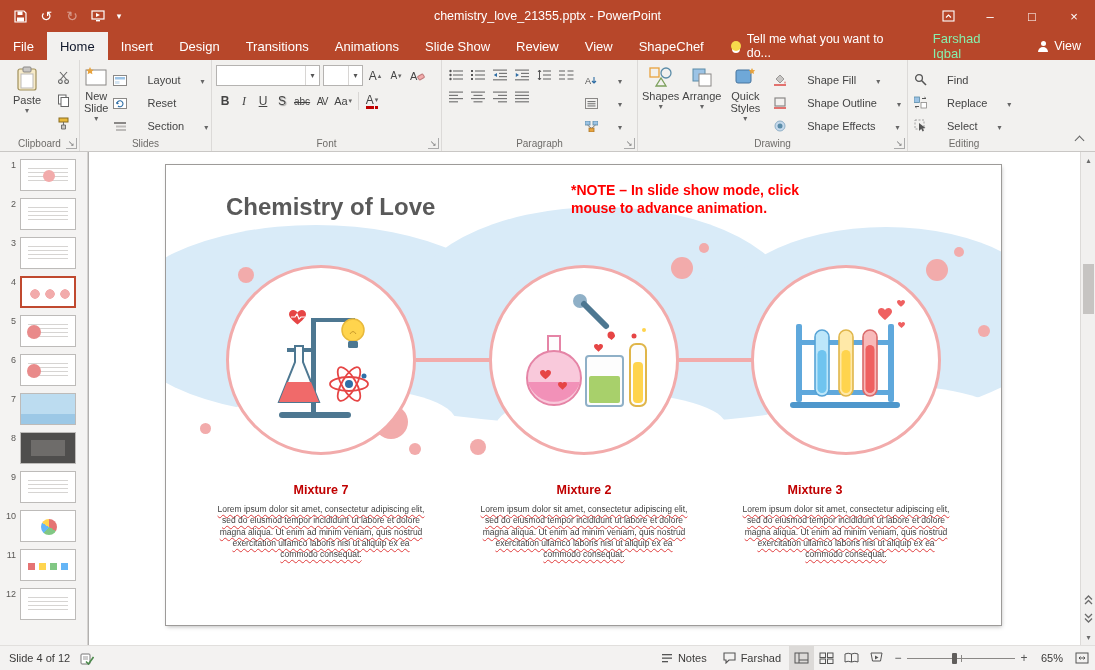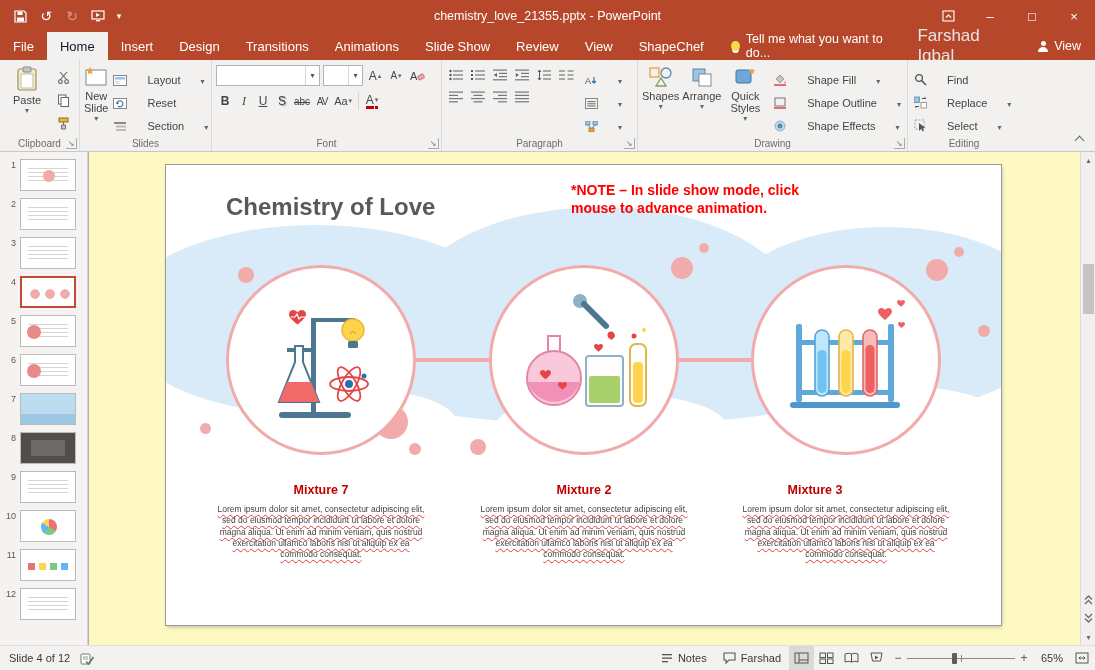--- a/index.html
+++ b/index.html
@@ -15,21 +15,21 @@
   .tb-title { position:absolute; left:0; right:0; text-align:center; font-size:12.5px; color:#fff; pointer-events:none; }
   .wincontrols { margin-left:auto; display:flex; height:32px; }
   .winbtn { width:42px; height:32px; display:flex; align-items:center; justify-content:center; font-size:13px; color:#fff; }
 
   
   .tabrow { position:absolute; top:32px; left:0; width:1095px; height:28px; background:#B7472A; display:flex; align-items:stretch; }
   .tab { padding:0 13px; display:flex; align-items:center; color:#fff; font-size:13px; white-space:nowrap; }
   .tab.active { background:#F2F1EF; color:#0f172a; }
   .tellme { display:flex; align-items:center; gap:6px; color:#fff; padding:0 10px; margin-left:4px; font-size:12.5px; }
   .bulb { width:10px; height:10px; border-radius:50%; background:#F7D94C; box-shadow:0 3px 0 -1px #fff; display:inline-block; }
-  .account { margin-left:auto; display:flex; align-items:center; color:#e5e5e5; padding:0 12px; font-size:17px; }
+  .account { margin-left:auto; display:flex; align-items:center; color:#86efac; padding:0 12px; font-size:13px; }
   .sharebtn { display:flex; align-items:center; gap:6px; color:#fff; padding:0 14px; font-size:12.5px; }
   .person { width:10px; height:10px; display:inline-block; position:relative; }
   .person::before { content:""; position:absolute; left:2.5px; top:0; width:5px; height:5px; border-radius:50%; background:#fff; }
   .person::after { content:""; position:absolute; left:0; bottom:-1px; width:10px; height:5px; border-radius:5px 5px 0 0; background:#fff; }
 
   
   .ribbon { position:absolute; top:60px; left:0; width:1095px; height:92px; background:#F2F1EF; border-bottom:1px solid #C9C7C5; display:flex; }
   .rgroup { position:relative; height:100%; border-right:1px solid #DCDAD8; padding:3px 4px 16px 4px; }
   .glabel { position:absolute; bottom:2px; left:0; right:0; text-align:center; font-size:10px; color:#6E6C69; }
   .launcher { position:absolute; right:2px; bottom:2px; width:11px; height:11px; font-size:8px; color:#777; border-right:1px solid #AAA; border-bottom:1px solid #AAA; display:flex; align-items:center; justify-content:center; }
@@ -78,21 +78,21 @@
   .v-heart::after { content:""; position:absolute; left:6px; top:9px; width:14px; height:14px; border-radius:50%; background:#E98A8A; }
   .v-photoblue { background:#BCDCF0; }
   .v-photoblue::after { content:""; position:absolute; left:0; right:0; bottom:0; height:10px; background:#9CC8E6; }
   .v-dark { background:#4F4E4D; }
   .v-dark::after { content:""; position:absolute; left:10px; top:7px; right:10px; bottom:7px; background:#6E6C6A; }
   .v-pie::after { content:""; position:absolute; left:20px; top:8px; width:16px; height:16px; border-radius:50%;
      background:conic-gradient(#E57373 0 120deg,#81C784 120deg 220deg,#64B5F6 220deg 300deg,#FFD54F 300deg 360deg); }
   .v-iconsrow::after { content:""; position:absolute; left:7px; top:13px; width:42px; height:7px;
      background:linear-gradient(90deg,#E57373 0 7px,transparent 7px 11px,#FFD54F 11px 18px,transparent 18px 22px,#81C784 22px 29px,transparent 29px 33px,#64B5F6 33px 40px,transparent 40px); }
 
-  .canvas { position:absolute; left:89px; top:0; width:991px; height:493px; background:#fef9c3;text-decoration:underline; }
+  .canvas { position:absolute; left:89px; top:0; width:991px; height:493px; background:#ffffff;text-decoration:underline; }
   .slide { position:absolute; left:77px; top:13px; width:835px; height:460px; background:#fff; box-shadow:0 0 0 1px #9D9B99, 1px 2px 4px rgba(0,0,0,.25); overflow:hidden; }
 
   .cloud { position:absolute; background:#D9EBF8; border-radius:50%; z-index:1; }
   .cloud-cut { position:absolute; background:#fff; border-radius:50%; z-index:1; }
   .slide-title { position:absolute; left:60px; top:28px; font-size:24px; font-weight:bold; color:#595959; z-index:5; }
   .slide-note { position:absolute; left:405px; top:16px; width:262px; font-size:14px; font-weight:bold; color:#FF0000; line-height:1.3; z-index:5; }
   .connector { position:absolute; height:4px; background:#F2ABAB; top:193px; z-index:2; }
   .mix-circle { position:absolute; top:100px; width:190px; height:190px; border-radius:50%; background:#fff; border:3px solid #F2ABAB; z-index:3; }
   .mix-circle svg { position:absolute; left:50%; top:50%; transform:translate(-50%,-50%); }
   .dot { position:absolute; border-radius:50%; background:#F2ABAB; z-index:2; }

